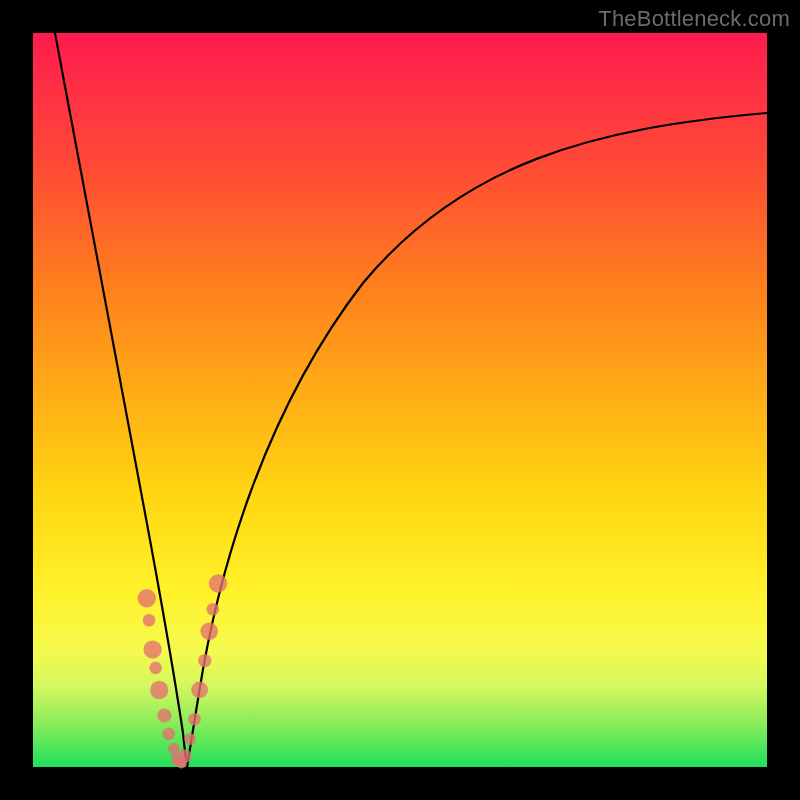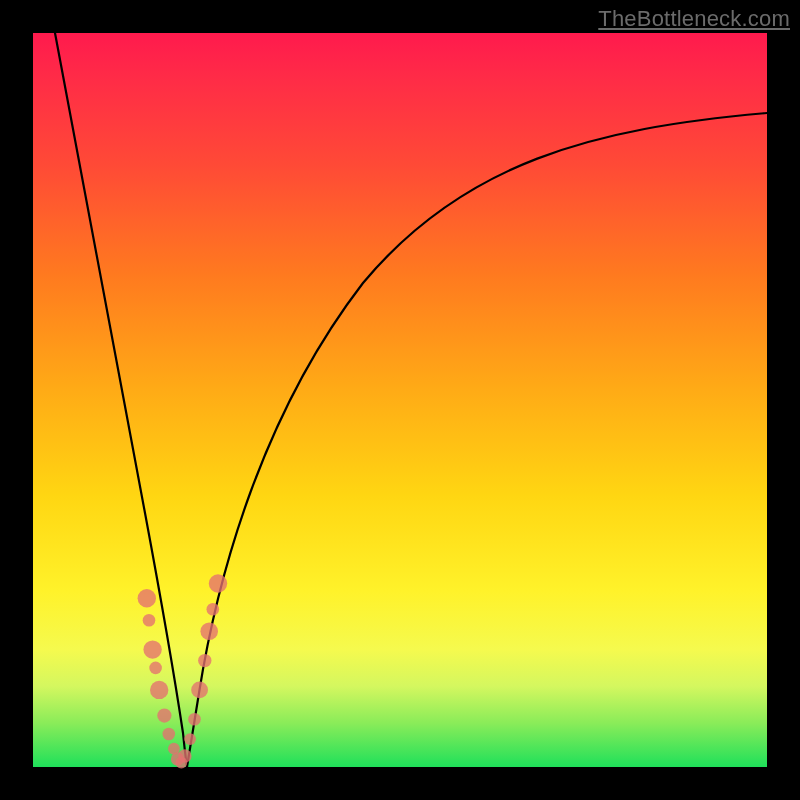--- a/index.html
+++ b/index.html
@@ -41,21 +41,20 @@
   }
   .watermark {
     position: absolute;
     top: 6px;
     right: 10px;
     font-size: 22px;
     font-weight: 400;
     color: #6b6b6b;
     letter-spacing: 0.2px;
     user-select: none;
-    text-decoration: underline;
   }
   svg.curve {
     position: absolute;
     left: 0;
     top: 0;
     width: 734px;
     height: 734px;
     overflow: visible;
   }
   .curve path {

